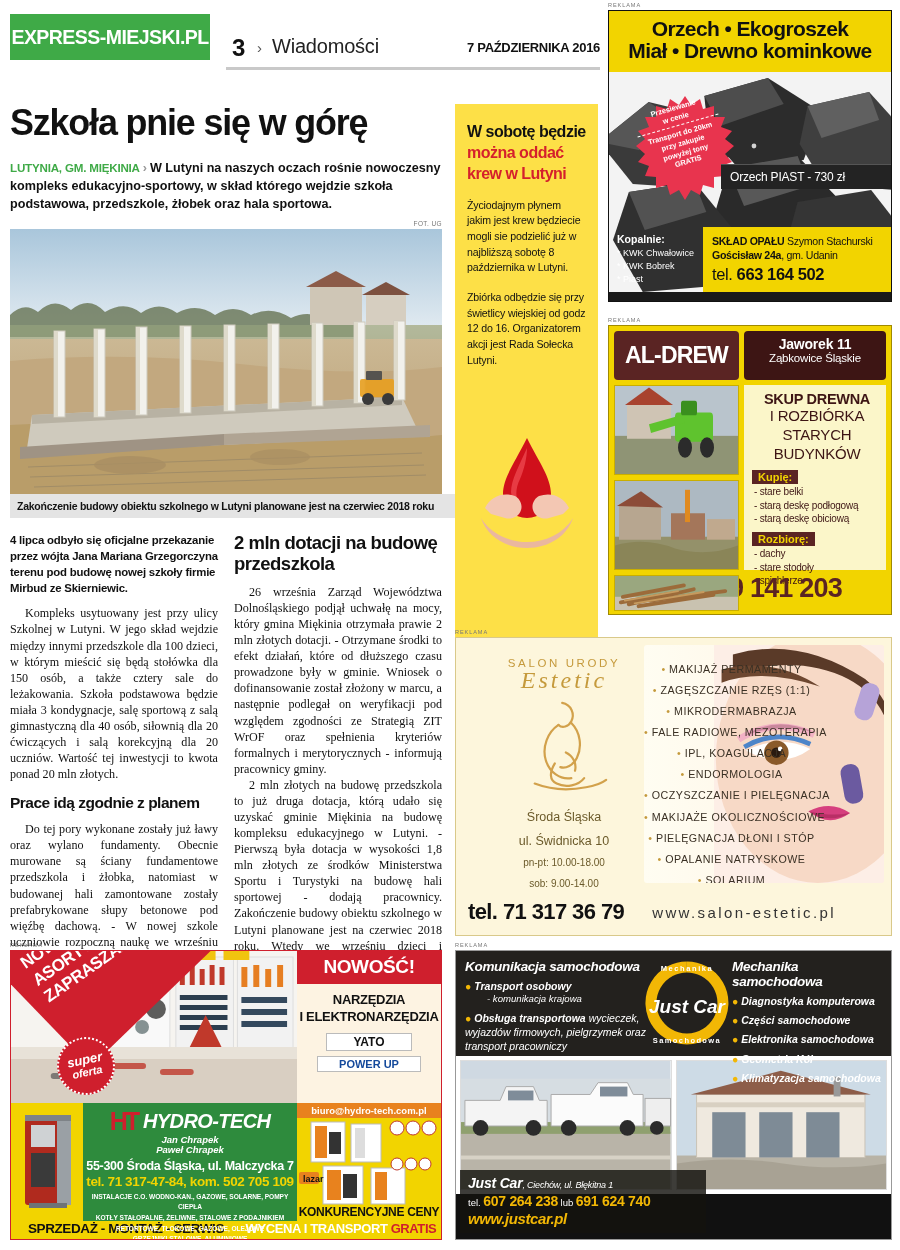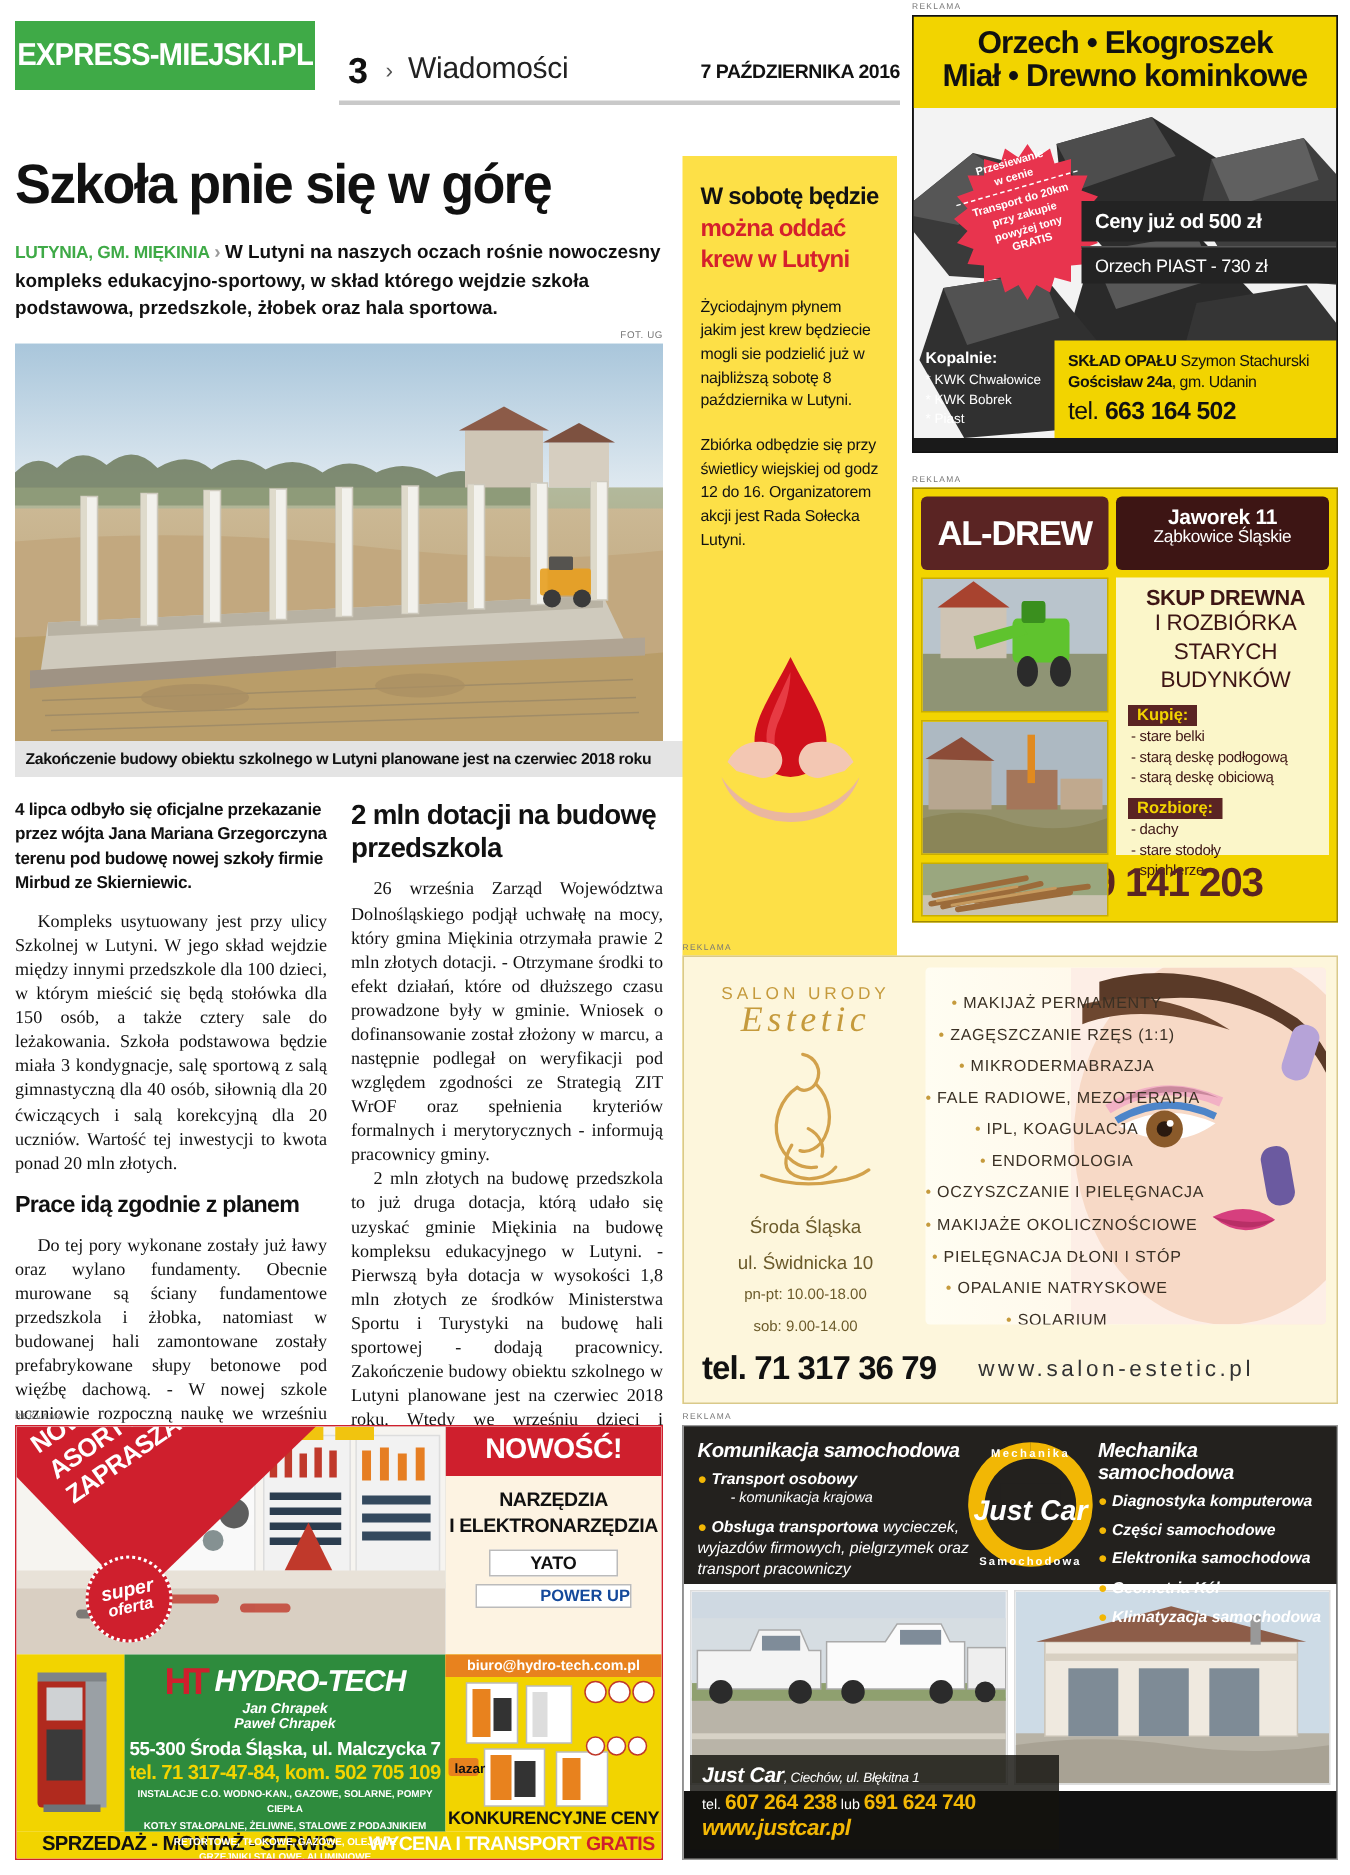--- a/index.html
+++ b/index.html
@@ -139,21 +139,21 @@
   .ald-ph { flex: 1; overflow: hidden; border: 1px solid #c9ae00; }
   .ald-right { flex: 1; background: #fbf6c9; padding: 6px 4px 0 8px; }
   .ald-right .t1 { font-size: 14.5px; font-weight: bold; color: #3d1514; text-align: center; letter-spacing: -0.3px; }
   .ald-right .t2 { font-size: 15px; color: #3d1514; text-align: center; letter-spacing: -0.2px; line-height: 1.25; }
   .ald-tag { display: inline-block; background: #5a2423; color: #f2d400; font-size: 11px; font-weight: bold; padding: 1px 6px; margin-top: 7px; }
   .ald-li { font-size: 10px; color: #3d1514; line-height: 1.34; letter-spacing: -0.2px; margin-left: 2px; }
   .ald-tel { text-align: center; font-size: 27px; font-weight: bold; color: #5a2423; letter-spacing: -0.8px; margin-top: 3px; }
 
   
   .ad-estetic { position: absolute; left: 455px; top: 637px; width: 437px; height: 299px; background: #fdf6dc; border: 1px solid #d9c98a; overflow: hidden; }
-  .est-inner { display: flex; height: 252px; padding: 7px; gap: 6px; }
+  .est-inner { display: flex; height: 252px; padding: 7px; gap: 6px; margin-left: 27px; }
   .est-left { width: 148px; text-align: center; padding-top: 12px; }
   .est-l1 { font-size: 11.5px; color: #c59a3c; letter-spacing: 2.6px; }
   .est-l2 { font-family: "Liberation Serif", serif; font-style: italic; font-size: 24px; color: #c59a3c; letter-spacing: 3px; margin-top: -2px; }
   .est-addr { font-size: 12.5px; color: #6b5a2a; line-height: 1.45; margin-top: 6px; }
   .est-hours { font-size: 10px; color: #6b5a2a; line-height: 1.45; margin-top: 6px; }
   .est-right { flex: 1; position: relative; background: linear-gradient(90deg,#fffdf2 0%,#fff8ea 45%,#ffe9df 100%); border-radius: 3px; overflow: hidden; }
   .est-list { position: absolute; left: 0; top: 14px; width: 175px; text-align: center; }
   .est-list div { font-size: 10.7px; color: #3a3024; letter-spacing: 0.5px; line-height: 1.97; white-space: nowrap; }
   .est-list .dot { color: #c59a3c; }
   .est-foot { position: absolute; left: 0; bottom: 0; width: 437px; height: 46px; display: flex; align-items: center; }
@@ -174,21 +174,21 @@
     position: absolute; left: 46px; top: 86px; width: 58px; height: 58px; border-radius: 50%;
     background: #cf1f2d; border: 2px dotted #fff; color: #fff; display: flex; flex-direction: column;
     align-items: center; justify-content: center; transform: rotate(-12deg);
   }
   .ht-stamp .s1 { font-size: 13px; font-weight: bold; font-style: italic; line-height: 1; }
   .ht-stamp .s2 { font-size: 11px; font-weight: bold; font-style: italic; line-height: 1.1; }
   .ht-right { width: 144px; background: #fdf3e2; }
   .ht-nowosc { background: #cf1f2d; color: #fff; font-size: 19px; font-weight: bold; text-align: center; padding: 5px 13px 6px; letter-spacing: -0.4px; }
   .ht-nar { text-align: center; font-size: 13px; font-weight: bold; color: #111; line-height: 1.3; margin-top: 8px; letter-spacing: -0.3px; }
   .ht-badge { margin: 7px auto 0; width: 86px; background: #fff; border: 1px solid #bbb; text-align: center; font-size: 12px; font-weight: bold; color: #111; padding: 1px 0; }
-  .ht-badge2 { margin: 5px auto 0; width: 104px; background: #fff; border: 1px solid #bbb; text-align: right; font-size: 11px; font-weight: bold; color: #14499b; padding: 1px 0; }
+  .ht-badge2 { margin: 5px auto 0; width: 104px; background: #fff; border: 1px solid #bbb; text-align: center; font-size: 11px; font-weight: bold; color: #14499b; padding: 1px 0; }
   .ht-mid { display: flex; height: 118px; }
   .ht-yel { width: 72px; background: #f2d400; position: relative; }
   .ht-green { flex: 1; background: #2e8b3d; color: #fff; text-align: center; padding-top: 4px; position: relative; }
   .ht-logo { display: flex; align-items: center; justify-content: center; gap: 6px; }
   .ht-logo .mark { font-size: 25px; font-weight: bold; color: #cf1f2d; letter-spacing: -3px; }
   .ht-logo .nm { font-size: 20px; font-weight: bold; font-style: italic; color: #fff; letter-spacing: -0.6px; }
   .ht-names { font-size: 9.5px; font-style: italic; font-weight: bold; line-height: 1.25; margin-top: -2px; }
   .ht-addr { font-size: 12.5px; font-weight: bold; margin-top: 3px; letter-spacing: -0.3px; }
   .ht-tel { font-size: 13.5px; font-weight: bold; color: #f2d400; letter-spacing: -0.4px; margin-top: 1px; }
   .ht-svc { font-size: 6.6px; font-weight: bold; line-height: 1.62; margin-top: 3px; letter-spacing: -0.05px; }
@@ -382,21 +382,20 @@
       </svg>
       <div class="burst-txt">
         <div>Przesiewanie</div>
         <div>w cenie</div>
         <div class="burst-sep"></div>
         <div>Transport do 20km</div>
         <div>przy zakupie</div>
         <div>powyżej tony</div>
         <div>GRATIS</div>
       </div>
-      <div class="price-black">Ceny już od 500 zł</div>
       <div class="price-black2">Orzech PIAST - 730 zł</div>
       <div class="kopalnie">
         <div class="kh">Kopalnie:</div>
         <div class="ki">* KWK Chwałowice</div>
         <div class="ki">* KWK Bobrek</div>
         <div class="ki">* Piast</div>
       </div>
       <div class="skladbox">
         <div class="s1"><b>SKŁAD OPAŁU</b><span> Szymon Stachurski</span></div>
         <div class="s1"><b>Gościsław 24a</b><span>, gm. Udanin</span></div>

